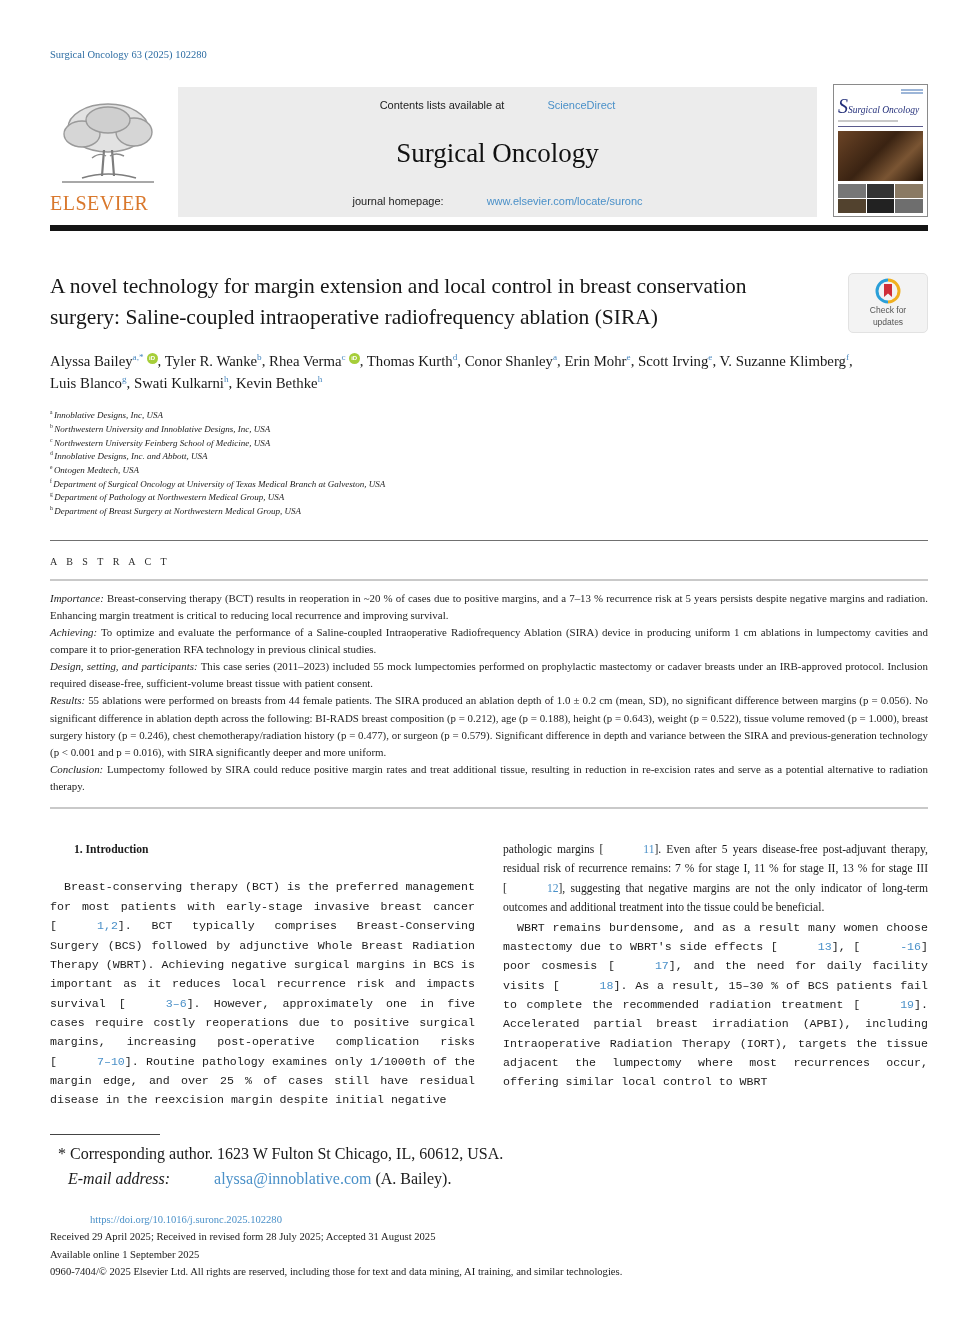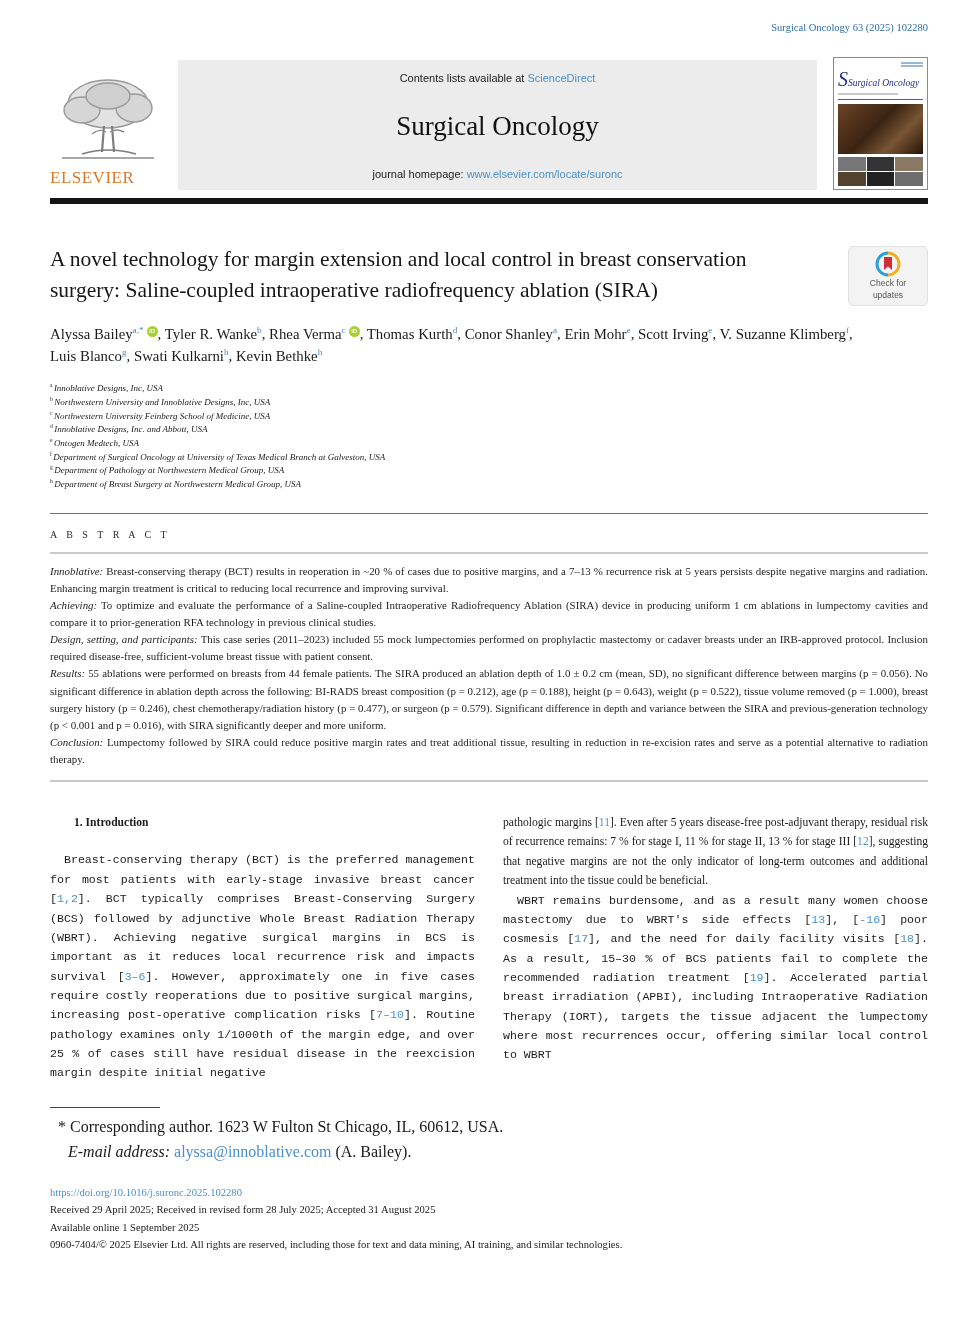--- a/index.html
+++ b/index.html
@@ -5,27 +5,27 @@
   * { margin:0; padding:0; box-sizing:border-box; }
   html,body { background:#ffffff; }
   body {
     width:978px; height:1318px; overflow:hidden;
     font-family:"Liberation Serif", serif; color:#1a1a1a;
     position:relative;
   }
   .page { padding:0 50px; }
 
   
-  .citation-line { padding-top:22px; text-align:right; font-size:10.5px; color:#2d6da3; }
+  .citation-line { padding-top:49px; text-align:left; font-size:10.5px; color:#2d6da3; }
 
   
   .masthead { display:flex; margin-top:27px; align-items:stretch; }
   .logo-box { width:128px; background:#fff; display:flex; flex-direction:column; align-items:flex-start; justify-content:flex-end; padding-bottom:2px; }
   .logo-tree { margin-left:2px; }
-  .logo-word { font-size:17px; color:#d9782d; letter-spacing:0.5px; margin-top:2px; font-family:"Liberation Serif",serif; }
+  .logo-word { font-size:20px; color:#d9782d; letter-spacing:0.5px; margin-top:2px; font-family:"Liberation Serif",serif; }
   .mast-center { flex:1; background:#ececec; text-align:center; padding:12px 8px 10px 8px; display:flex; flex-direction:column; justify-content:space-between; }
   .contents-line, .homepage-line { font-size:11px; font-family:"Liberation Sans",sans-serif; color:#222; }
   .journal-title { font-size:27px; color:#111; font-family:"Liberation Serif",serif; }
   .cover-box { width:95px; height:133px; margin-left:16px; margin-top:-3px; border:1px solid #8a8a8a; background:#fff; padding:3px 4px; display:flex; flex-direction:column; }
   .cover-meta { height:8px; display:flex; justify-content:flex-end; }
   .cover-meta i { display:block; width:22px; height:2px; background:#9db6d8; margin-top:1px; }
   .cover-title { color:#232f7a; font-style:italic; font-size:9.5px; line-height:1.05; margin-top:0; }
   .cover-title .big-s { font-size:20px; font-style:italic; }
   .cover-tagline { width:70%; height:2px; background:#c9c9c9; margin-top:3px; }
   .cover-rule { border-top:1px solid #5a5a8c; margin-top:4px; }
@@ -57,21 +57,21 @@
   .affiliations .it { font-style:italic; }
 
   
   .rule-dark { border-top:1px solid #707070; margin-top:21px; }
   .abstract-heading { margin-top:15px; font-size:10px; letter-spacing:3.5px; color:#2a2a2a; }
   .rule-light { border-top:2px solid #c9c9c9; margin-top:12px; }
   .abstract-body { margin-top:9px; font-size:10.9px; line-height:1.57; text-align:justify; color:#1d1d1d; }
   .abstract-body p { margin:0; }
   .it { font-style:italic; }
   .lnk { color:#4a90c8; }
-  a.lnk, .lnk { text-decoration:none; cursor:pointer; }
+  a.lnk, .lnk { text-decoration:none; cursor:pointer;margin-left:40px; }
 
   
   .columns { display:flex; gap:28px; margin-top:31px; }
   .col { width:425px; font-size:11.6px; line-height:1.67; text-align:justify; color:#1b1b1b; }
   .sec-heading { font-size:11.6px; font-weight:bold; margin-bottom:18px;margin-left:24px; }
   .col p.indent { text-indent:14px;font-family:Liberation Mono, monospace; }
   .col p + p { margin-top:0; }
 
   
   .footnote { margin-top:24px; font-size:16px; line-height:1.55; }
@@ -158,21 +158,21 @@
     <span class="aff"><sup>f </sup><span class="it">Department of Surgical Oncology at University of Texas Medical Branch at Galveston, USA</span></span>
     <span class="aff"><sup>g </sup><span class="it">Department of Pathology at Northwestern Medical Group, USA</span></span>
     <span class="aff"><sup>h </sup><span class="it">Department of Breast Surgery at Northwestern Medical Group, USA</span></span>
   </div>
 
   <div class="rule-dark"></div>
   <div class="abstract-heading">A B S T R A C T</div>
   <div class="rule-light"></div>
 
   <div class="abstract-body">
-    <p><span class="it">Innoblative:</span><span> Breast-conserving therapy (BCT) results in reoperation in ~20 % of cases due to positive margins, and a 7–13 % recurrence risk at 5 years persists despite negative margins and radiation. Enhancing margin treatment is critical to reducing local recurrence and improving survival.</span></p>
+    <p><span class="it">Importance:</span><span> Breast-conserving therapy (BCT) results in reoperation in ~20 % of cases due to positive margins, and a 7–13 % recurrence risk at 5 years persists despite negative margins and radiation. Enhancing margin treatment is critical to reducing local recurrence and improving survival.</span></p>
     <p><span class="it">Achieving:</span><span> To optimize and evaluate the performance of a Saline-coupled Intraoperative Radiofrequency Ablation (SIRA) device in producing uniform 1 cm ablations in lumpectomy cavities and compare it to prior-generation RFA technology in previous clinical studies.</span></p>
     <p><span class="it">Design, setting, and participants:</span><span> This case series (2011–2023) included 55 mock lumpectomies performed on prophylactic mastectomy or cadaver breasts under an IRB-approved protocol. Inclusion required disease-free, sufficient-volume breast tissue with patient consent.</span></p>
     <p><span class="it">Results:</span><span> 55 ablations were performed on breasts from 44 female patients. The SIRA produced an ablation depth of 1.0 ± 0.2 cm (mean, SD), no significant difference between margins (p = 0.056). No significant difference in ablation depth across the following: BI-RADS breast composition (p = 0.212), age (p = 0.188), height (p = 0.643), weight (p = 0.522), tissue volume removed (p = 1.000), breast surgery history (p = 0.246), chest chemotherapy/radiation history (p = 0.477), or surgeon (p = 0.579). Significant difference in depth and variance between the SIRA and previous-generation technology (p &lt; 0.001 and p = 0.016), with SIRA significantly deeper and more uniform.</span></p>
     <p><span class="it">Conclusion:</span><span> Lumpectomy followed by SIRA could reduce positive margin rates and treat additional tissue, resulting in reduction in re-excision rates and serve as a potential alternative to radiation therapy.</span></p>
   </div>
 
   <div class="rule-light"></div>
 
   <div class="columns">
     <div class="col">

